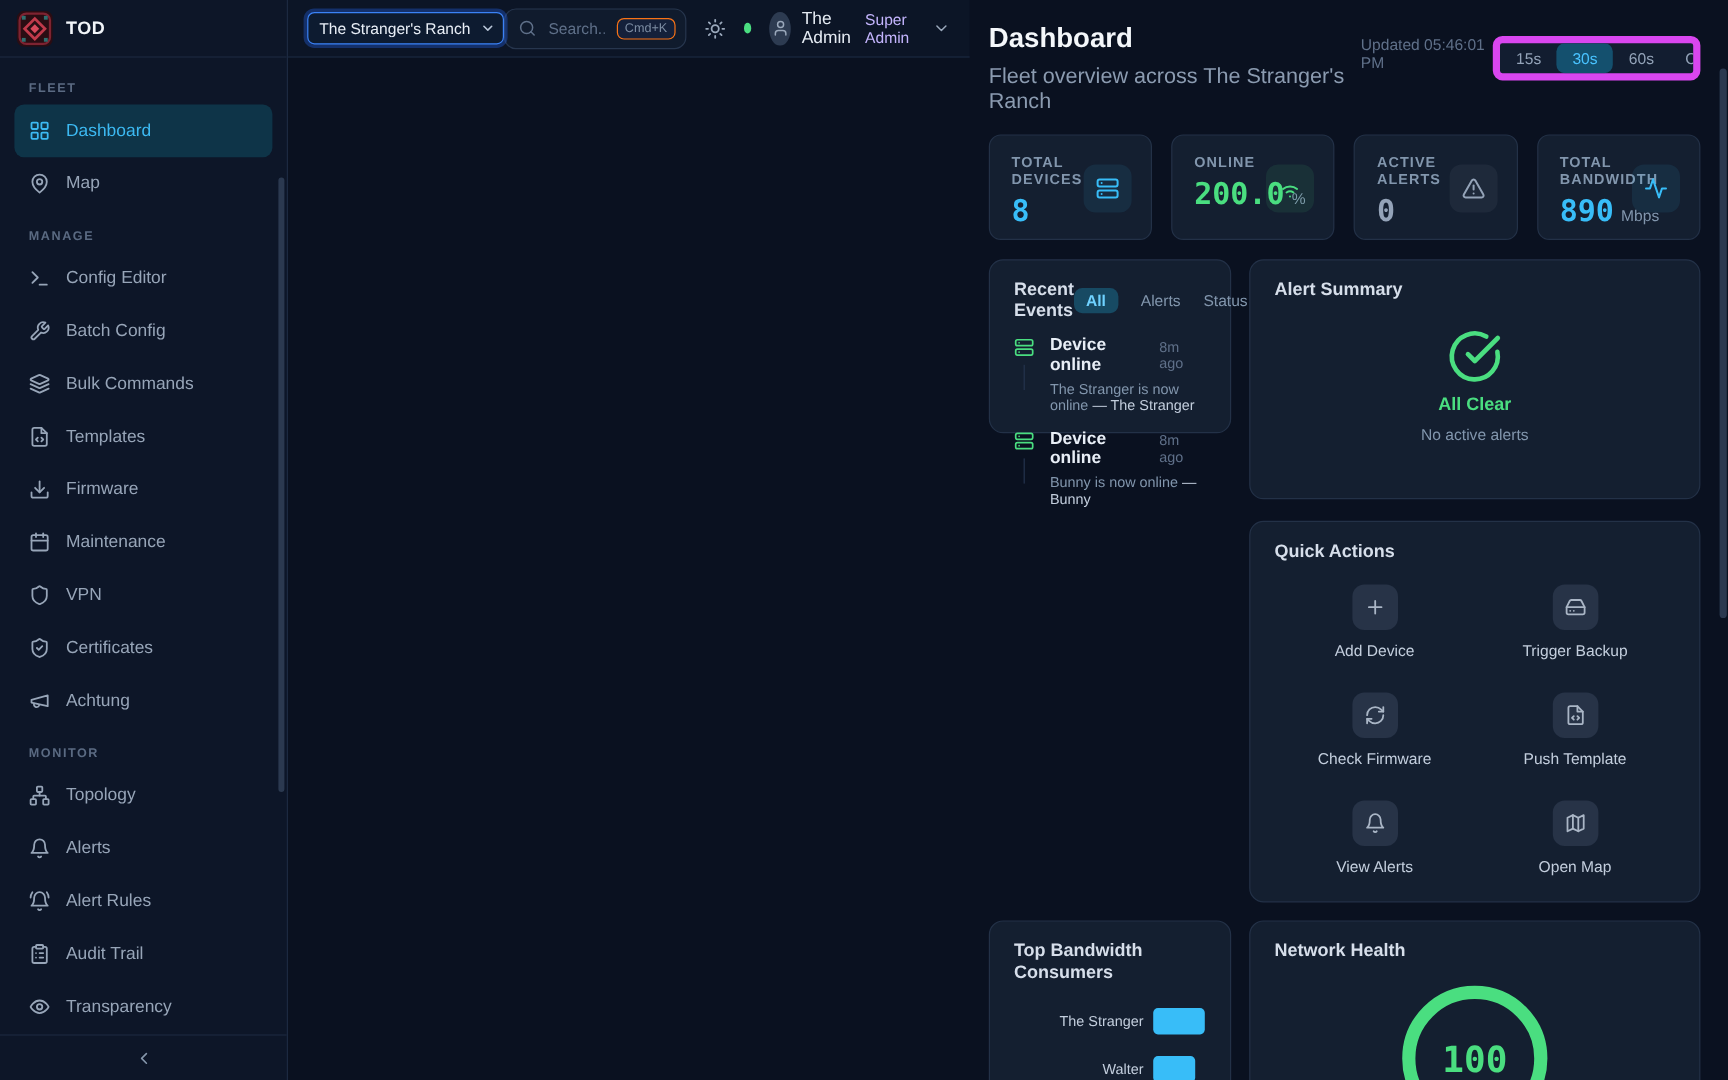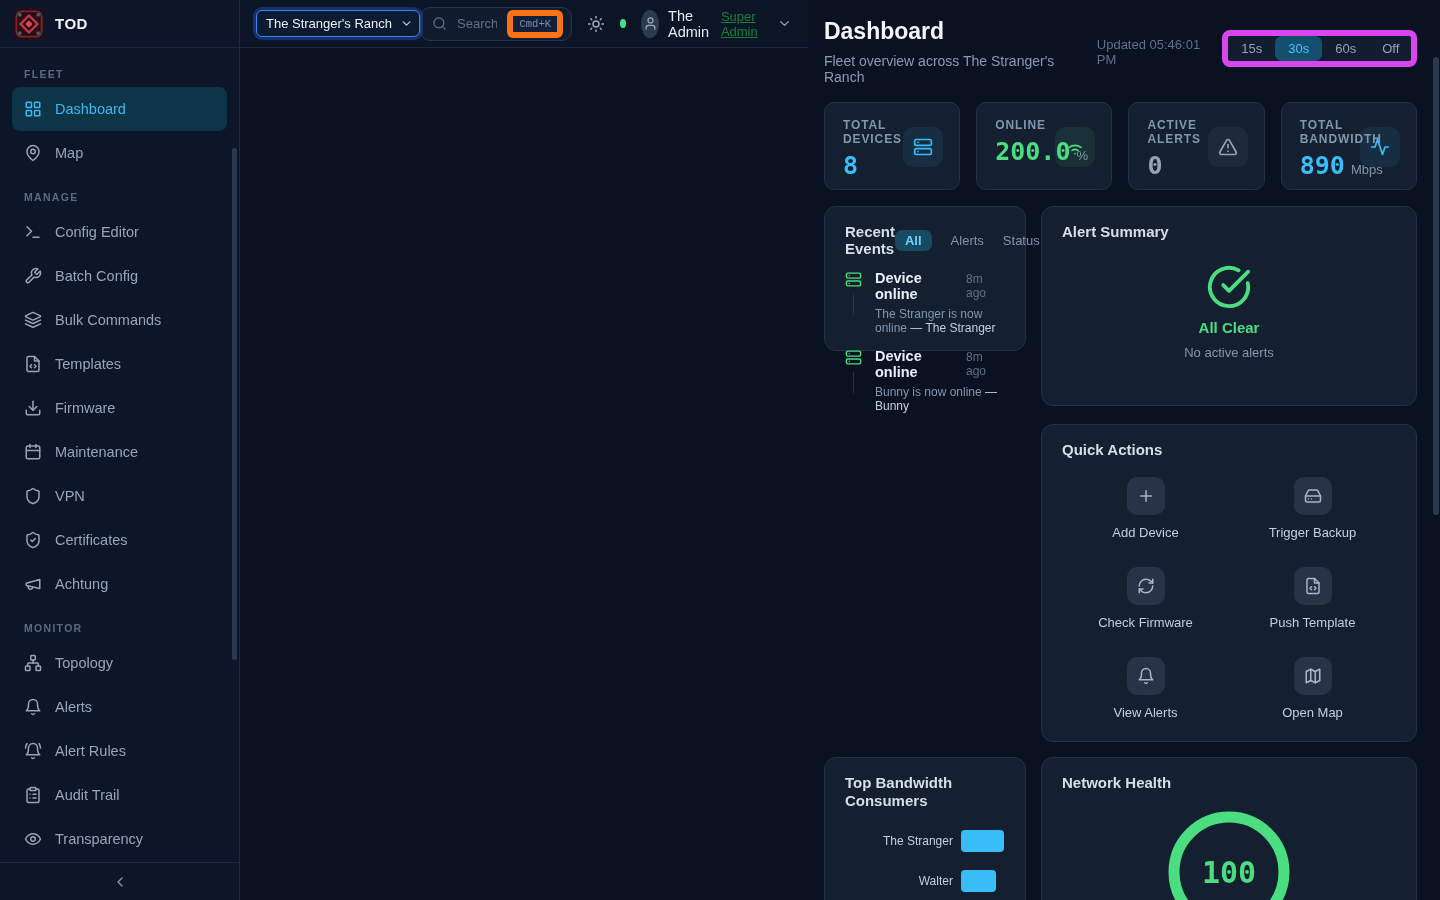--- a/index.html
+++ b/index.html
@@ -64,39 +64,39 @@
     display:flex; align-items:center; gap:8px; width:152px; height:34px;
     border:1px solid #27364e; background:#101b2d; border-radius:10px; padding:0 8px 0 11px;
     color:#5f7089; cursor:text;
   }
   .search-box input {
     flex:1; min-width:0; background:transparent; border:none; outline:none;
     color:#cbd5e1; font-size:13px; font-family:inherit;
   }
   .search-box input::placeholder { color:#5f7089; }
   .kbd {
-    border:6px solid #f97316; border-radius:6px; padding:2px 6px;
-    font-size:10.5px; color:#7d8da3; background:#14203a; white-space:nowrap;font-family:Liberation Mono, monospace;
+    border:1px solid #f97316; border-radius:6px; padding:2px 6px;
+    font-size:10.5px; color:#7d8da3; background:#14203a; white-space:nowrap;
   }
   .theme-toggle { color:#9aa8bb; background:none; border:none; padding:0; cursor:pointer; }
   .status-dot { width:9px; height:9px; border-radius:50%; background:#4ade80; }
   .avatar {
     width:28px; height:28px; border-radius:50%; background:#2d3b51;
     display:flex; align-items:center; justify-content:center; color:#9aa8bb;
   }
   .user-name { font-size:14.5px; color:#e5ebf3; }
-  .user-role { font-size:13px; color:#15803d;text-decoration:underline; }
+  .user-role { font-size:13px; color:#c4b5fd; }
   .user-menu { display:flex; align-items:center; gap:9px; cursor:pointer; }
 
   
   .main { flex:1; padding:18px 23px 0 16px; overflow:hidden; position:relative; }
   .page-header { display:flex; justify-content:space-between; }
   .page-title { margin:0; font-size:23px; font-weight:700; color:#f4f7fa; }
-  .page-subtitle { margin-top:8px; font-size:14px; color:#8b9bb0; }
-  .header-right { display:flex; align-items:flex-end; margin-top:12px; align-self:flex-start; }
+  .page-subtitle { margin-top:8px; font-size:18px; color:#8b9bb0; }
+  .header-right { display:flex; align-items:flex-start; margin-top:12px; align-self:flex-start; }
   .updated-text { font-size:13px; color:#5f7089; }
   .segmented {
     display:flex; background:#121d30; border:6px solid #d946ef;
     border-radius:8px; overflow:hidden;
   }
   .segmented button {
     background:transparent; border:none; color:#93a3b8; font-family:inherit;
     font-size:13px; padding:5px 13px; cursor:pointer;
   }
   .segmented button.active { background:#14506e; color:#49c3ff; border-radius:7px; }

